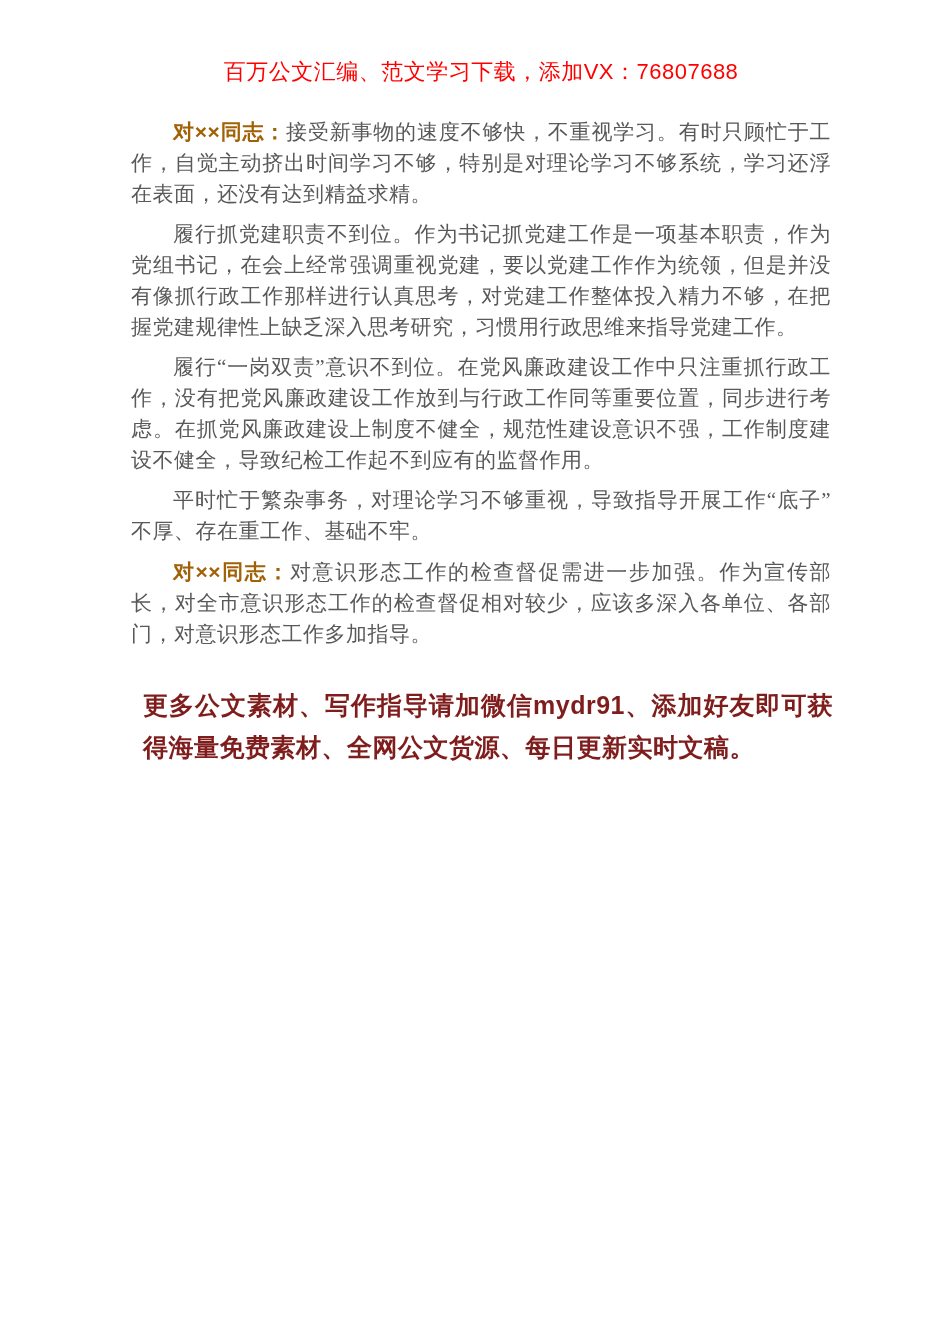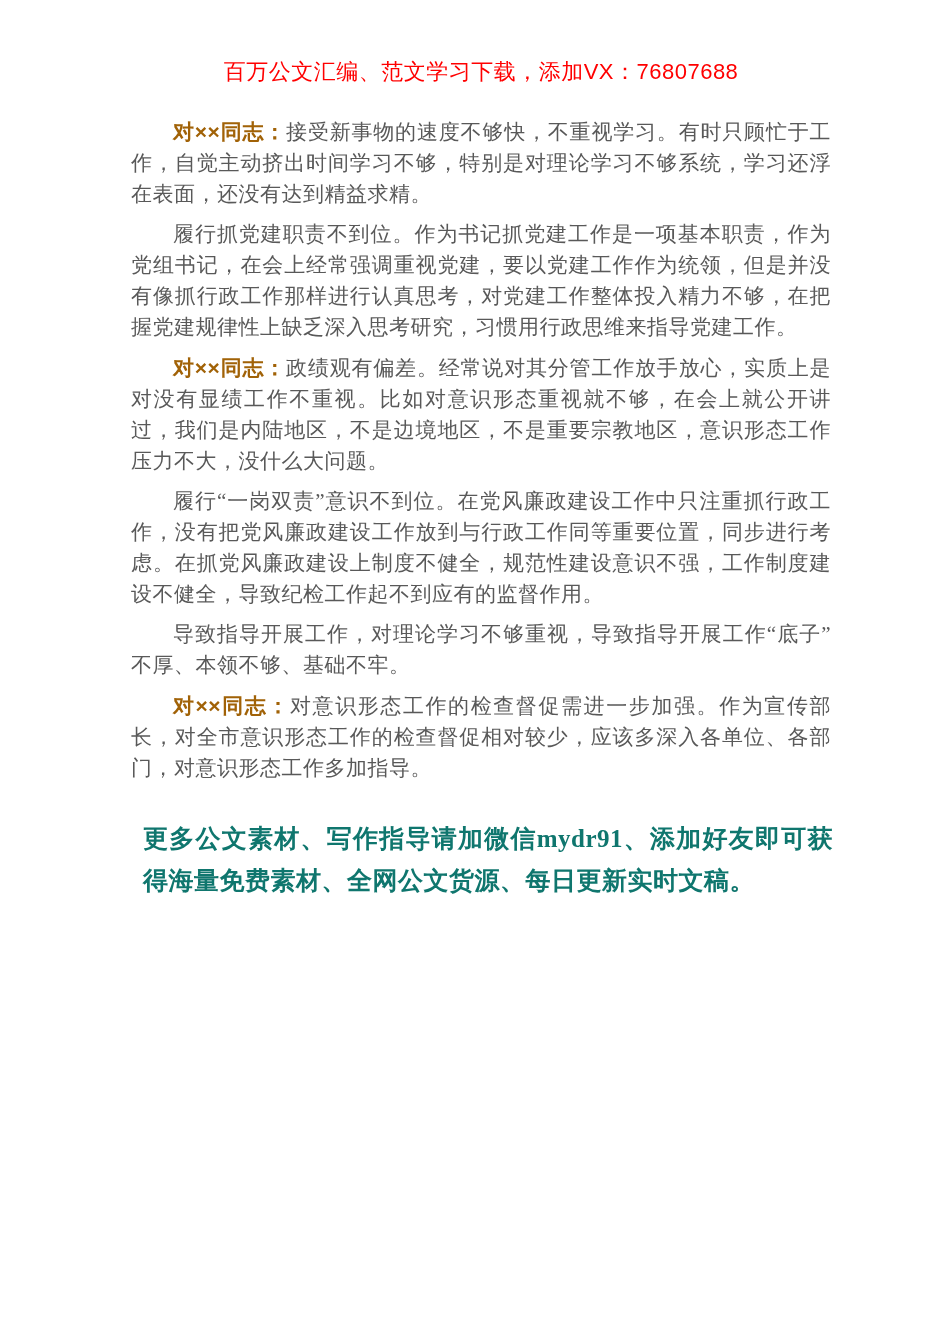--- a/index.html
+++ b/index.html
@@ -41,42 +41,41 @@
     text-indent: 2em;
     margin: 0 0 9px 0;
     letter-spacing: 0.5px;
   }
   .para .lead {
     font-family: "Liberation Sans", sans-serif;
     font-weight: bold;
     color: #a16207;
   }
   .promo-footer {
-    font-family: Liberation Serif, serif;
+    font-family: Liberation Sans, sans-serif;
     font-size: 25px;
     line-height: 42px;
     font-weight: bold;
-    color: #0f766e;
+    color: #7f1d1d;
     text-align: justify;
     margin-top: 34px;
     padding-left: 12px;
     width: 690px;
     letter-spacing: 0.5px;
   }
 </style>
 </head>
 <body>
 
 <div class="page">
   <div class="promo-header">百万公文汇编、范文学习下载，添加VX：76807688</div>
 
   <div class="content">
 
   <p class="para"><strong class="lead">对××同志：</strong><span>接受新事物的速度不够快，不重视学习。有时只顾忙于工作，自觉主动挤出时间学习不够，特别是对理论学习不够系统，学习还浮在表面，还没有达到精益求精。</span></p>
       <p class="para"><span>履行抓党建职责不到位。作为书记抓党建工作是一项基本职责，作为党组书记，在会上经常强调重视党建，要以党建工作作为统领，但是并没有像抓行政工作那样进行认真思考，对党建工作整体投入精力不够，在把握党建规律性上缺乏深入思考研究，习惯用行政思维来指导党建工作。</span></p>
-      <p class="para"><strong class="lead">对××同志：</strong><span>政绩观有偏差。经常说对其分管工作放手放心，实质上是对没有显绩工作不重视。比如对意识形态重视就不够，在会上就公开讲过，我们是内陆地区，不是边境地区，不是重要宗教地区，意识形态工作压力不大，没什么大问题。</span></p>
       <p class="para"><span>履行“一岗双责”意识不到位。在党风廉政建设工作中只注重抓行政工作，没有把党风廉政建设工作放到与行政工作同等重要位置，同步进行考虑。在抓党风廉政建设上制度不健全，规范性建设意识不强，工作制度建设不健全，导致纪检工作起不到应有的监督作用。</span></p>
-      <p class="para"><span>导致指导开展工作，对理论学习不够重视，导致指导开展工作“底子”不厚、本领不够、基础不牢。</span></p>
+      <p class="para"><span>平时忙于繁杂事务，对理论学习不够重视，导致指导开展工作“底子”不厚、存在重工作、基础不牢。</span></p>
       <p class="para"><strong class="lead">对××同志：</strong><span>对意识形态工作的检查督促需进一步加强。作为宣传部长，对全市意识形态工作的检查督促相对较少，应该多深入各单位、各部门，对意识形态工作多加指导。</span></p>
     </div>
 
   <div class="promo-footer">更多公文素材、写作指导请加微信mydr91、添加好友即可获得海量免费素材、全网公文货源、每日更新实时文稿。</div>
 </div>
 
 </body></html>

